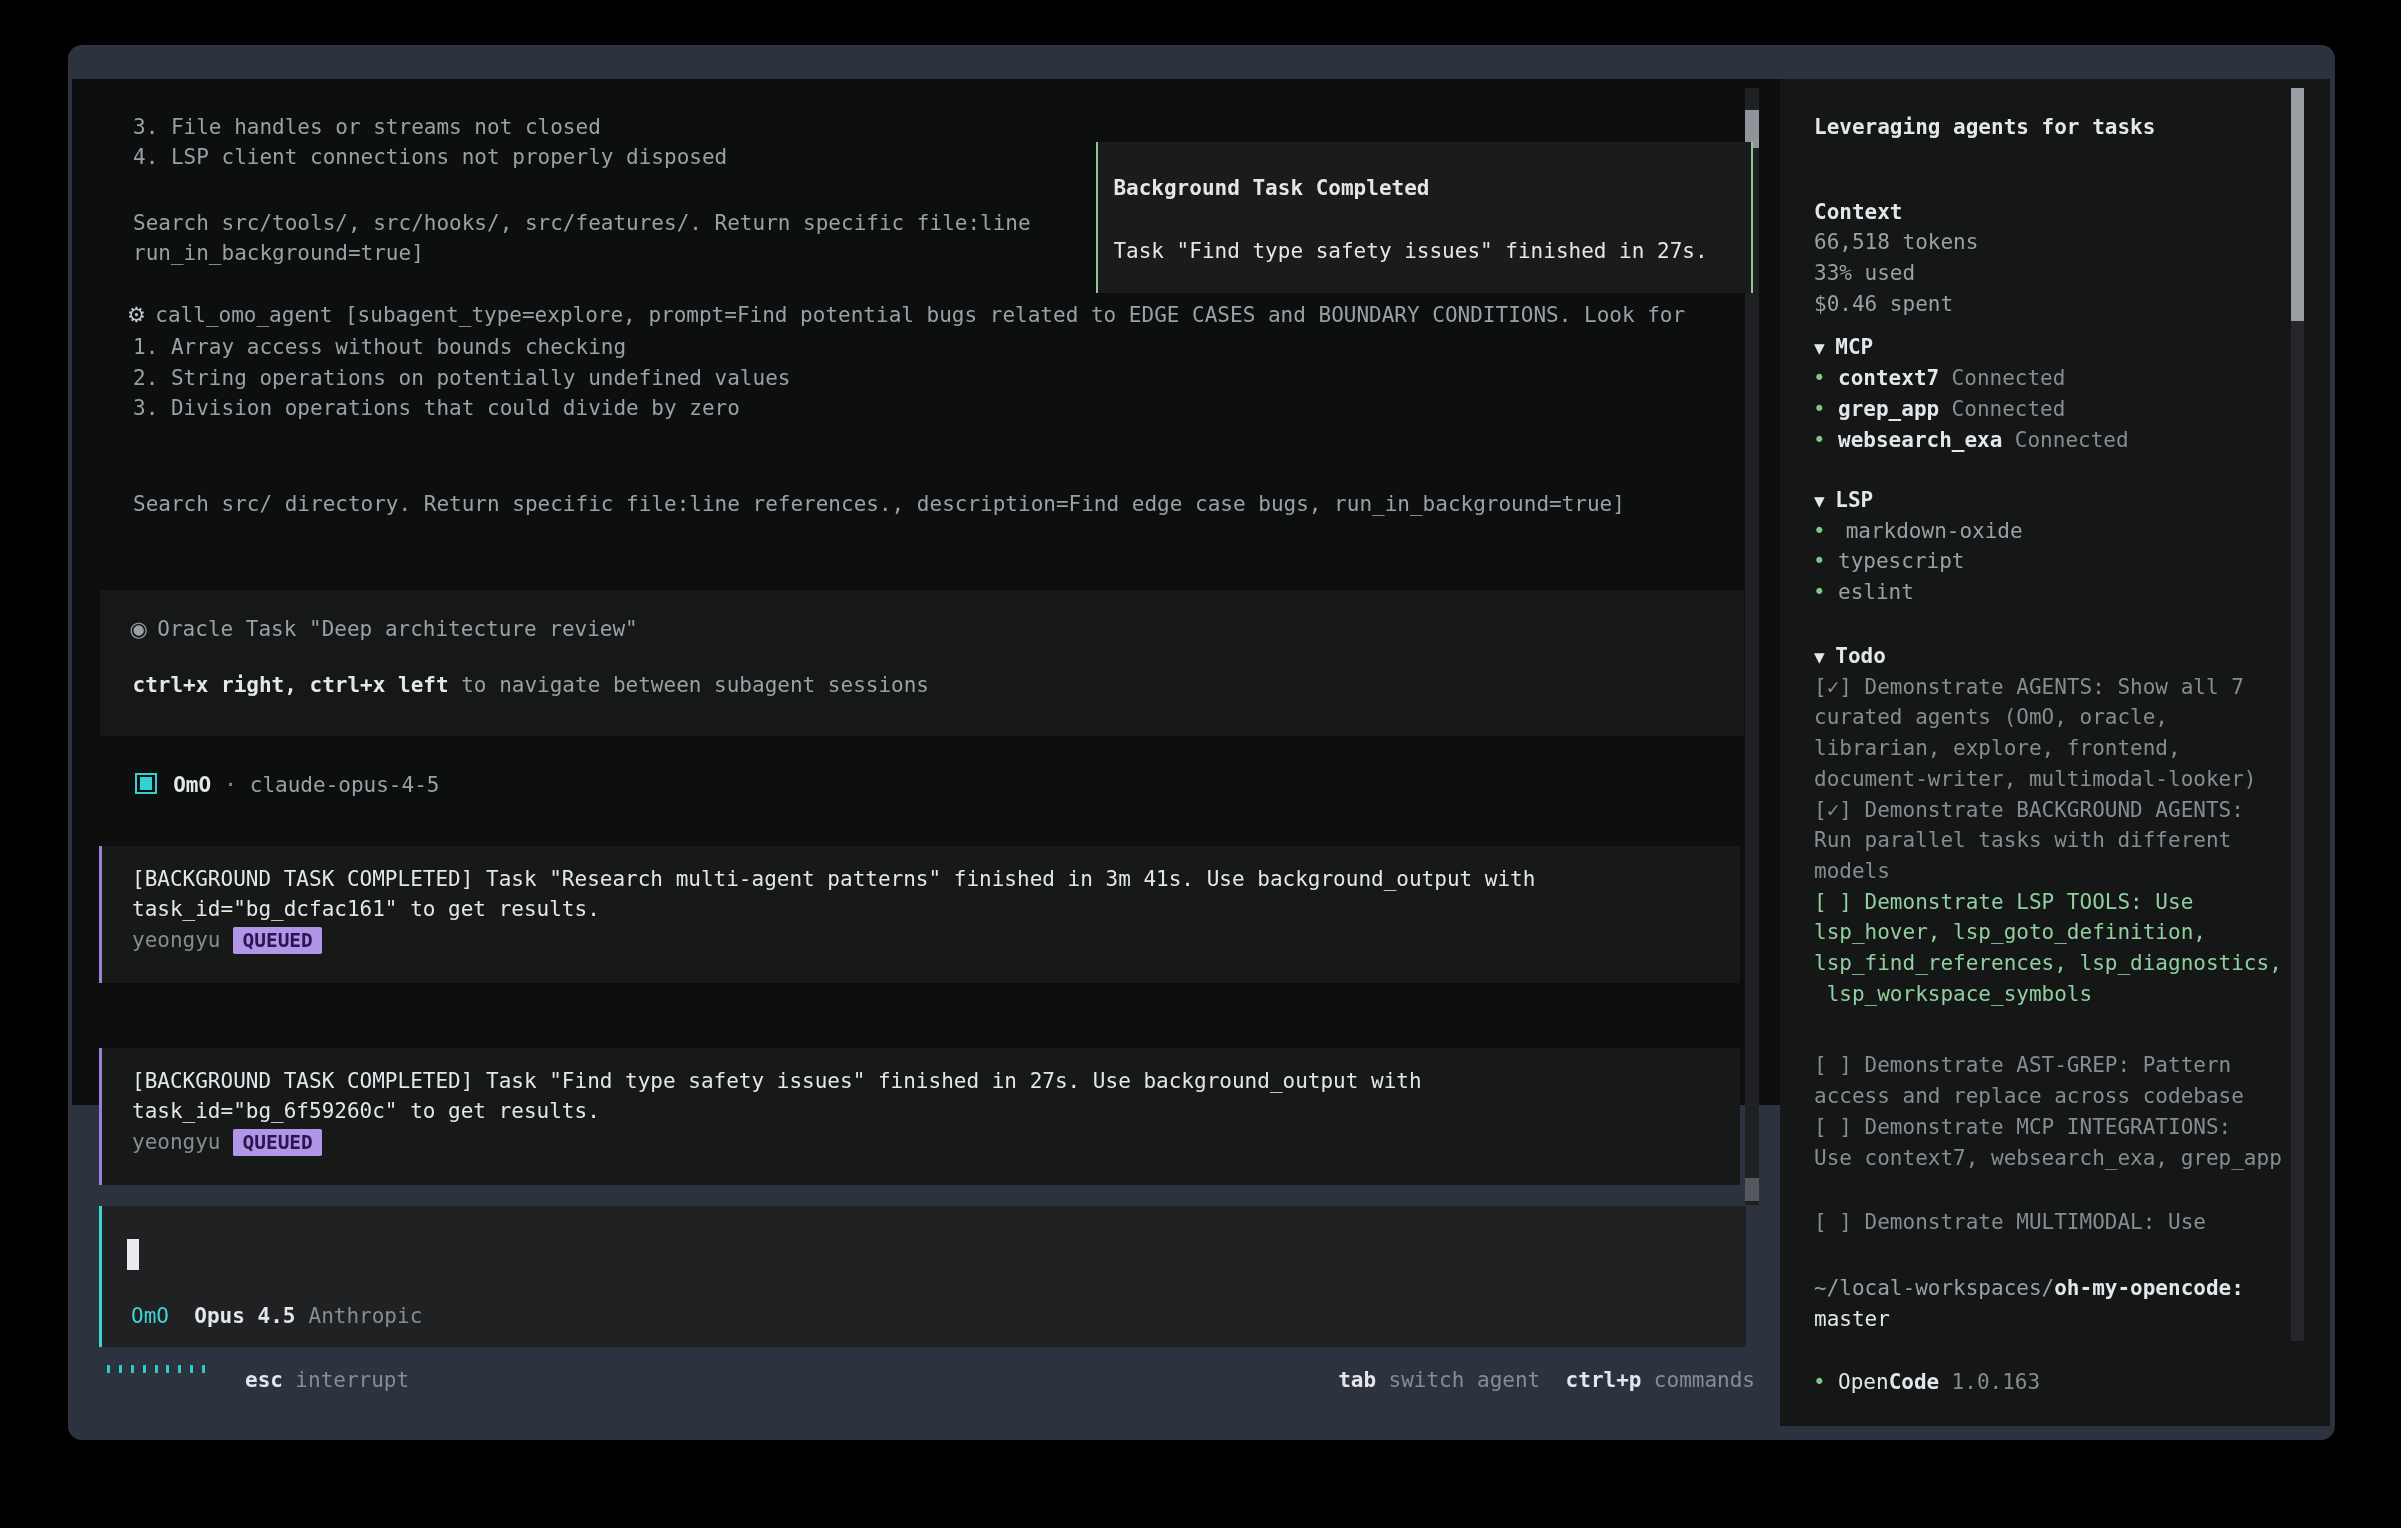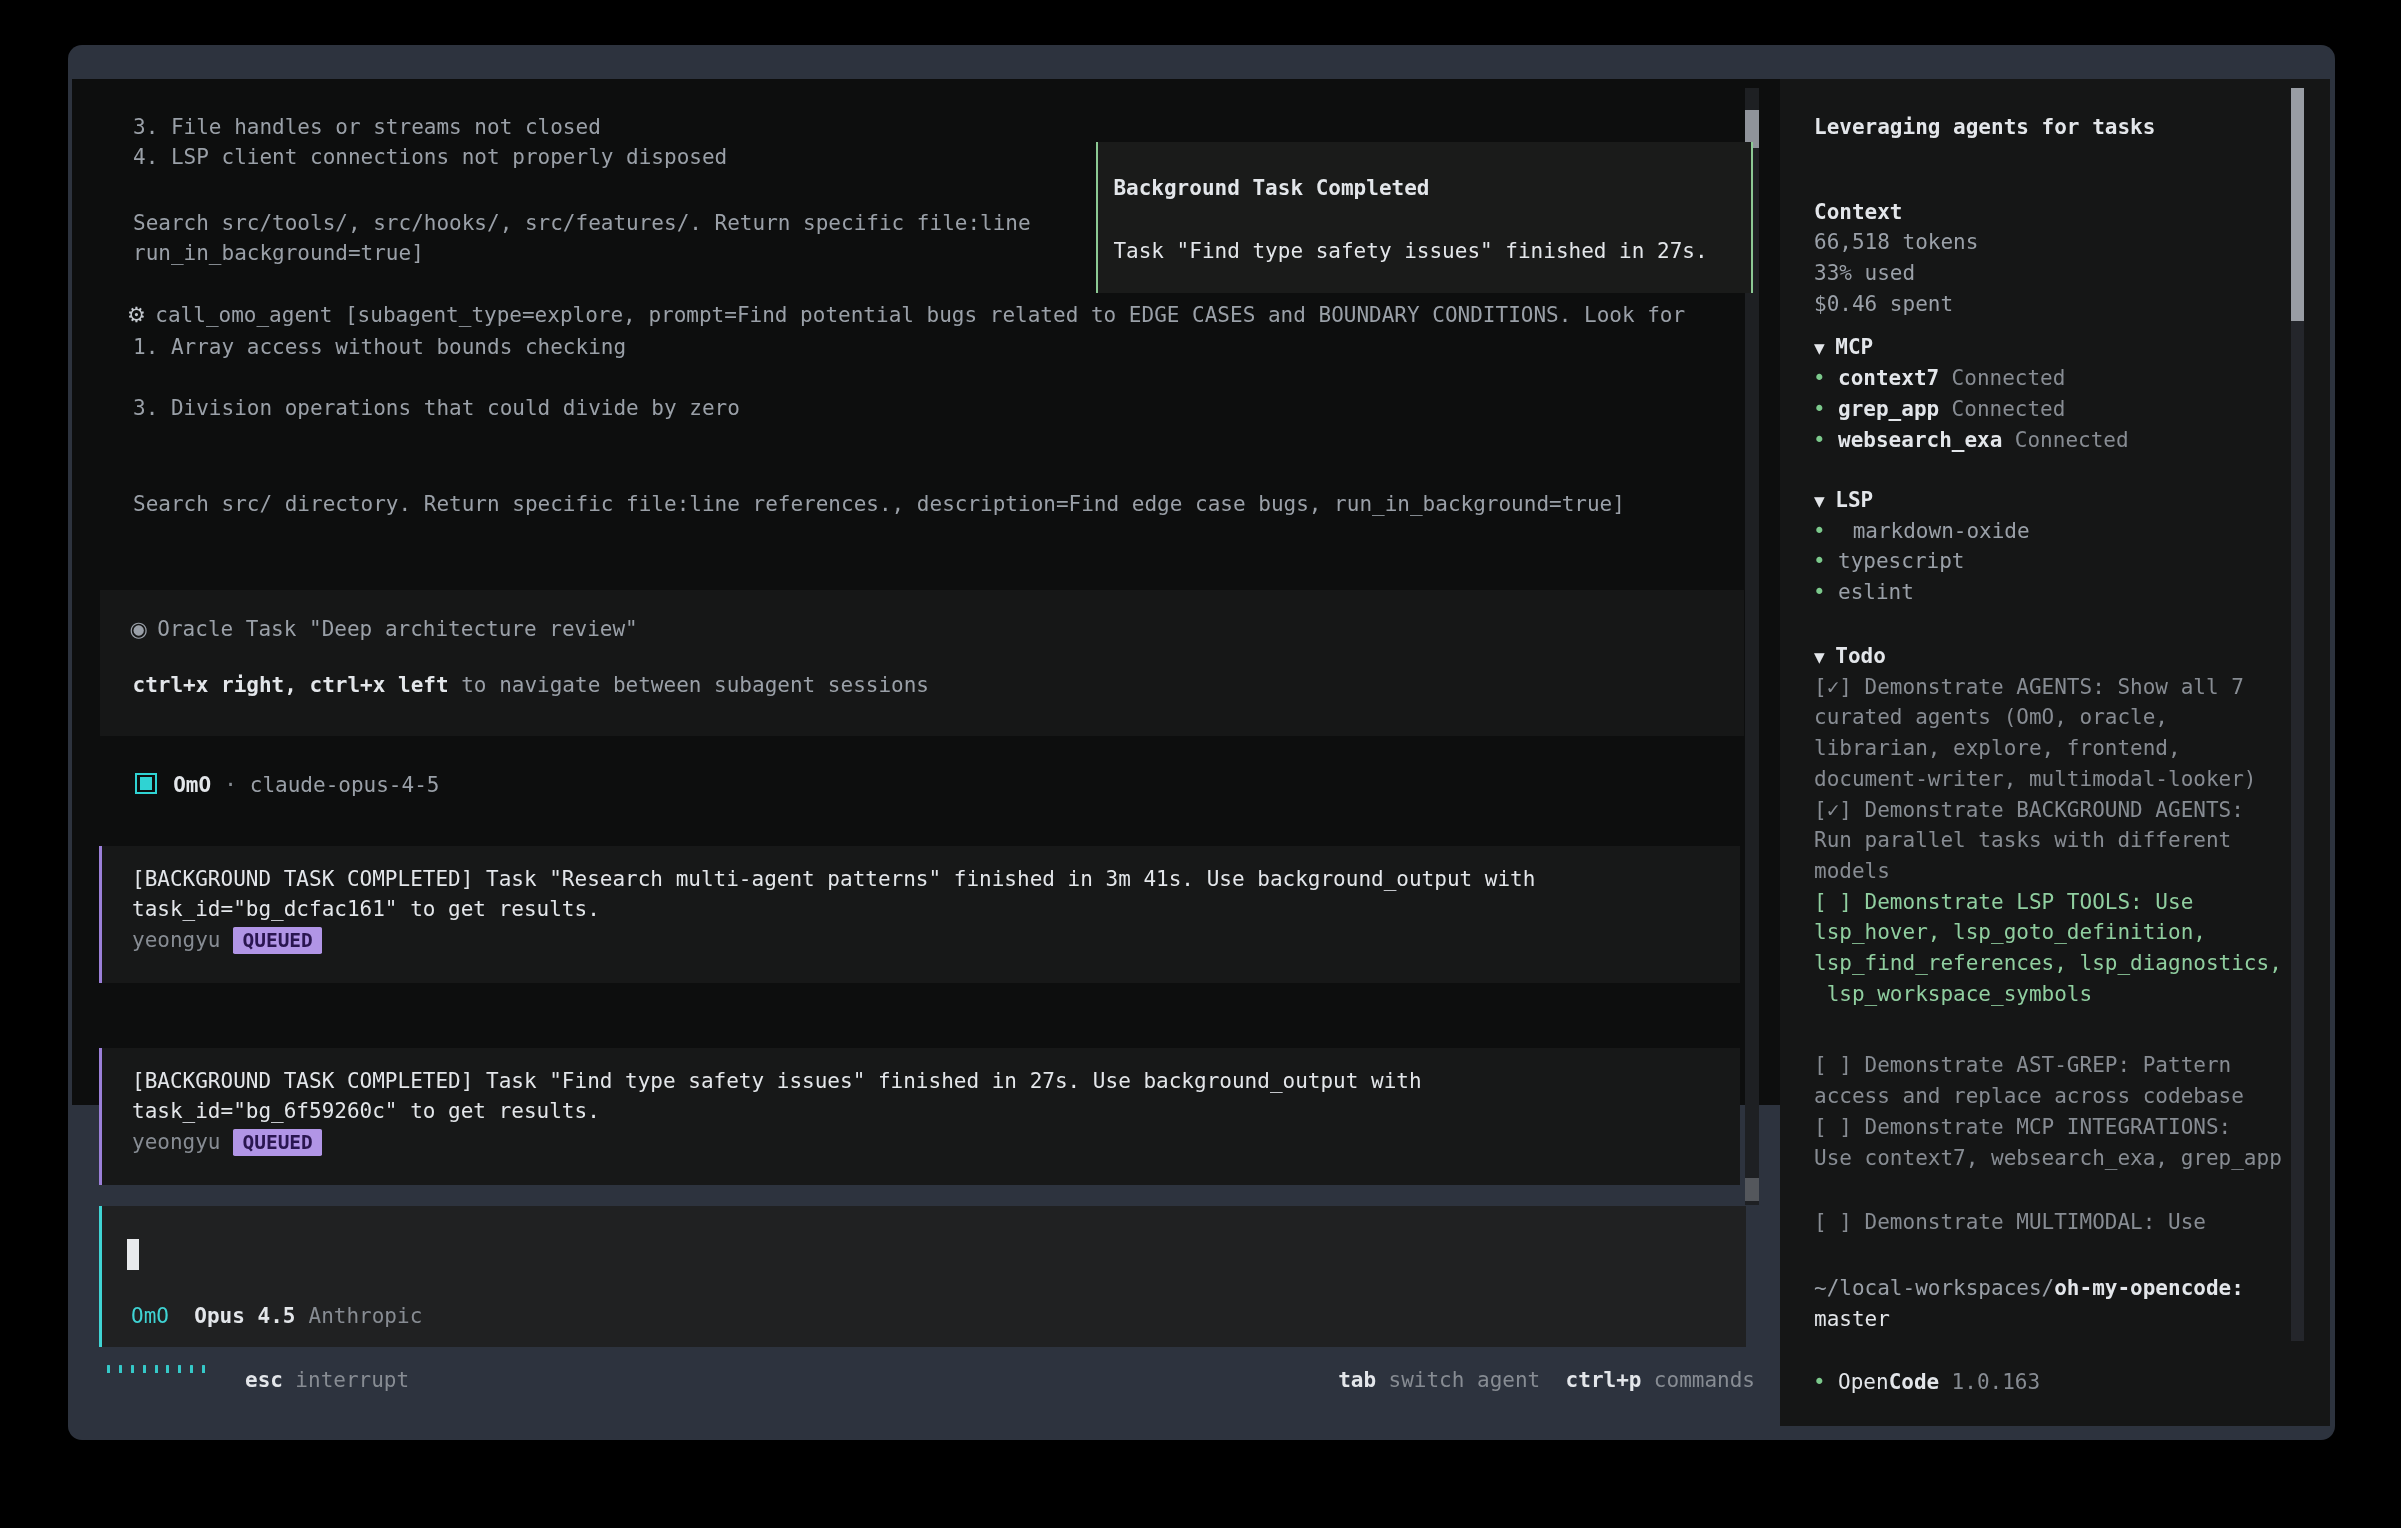--- a/index.html
+++ b/index.html
@@ -84,20 +84,21 @@
       <div class="thumb-bottom"></div>
     </div>
 
     <div class="notif">
       <div class="row white bold" style="left:15.4px;top:31px">Background Task Completed</div>
       <div class="row white" style="left:15.4px;top:94px">Task "Find type safety issues" finished in 27s.</div>
     </div>
 
     <div class="row gray" style="left:55px;top:221px"><span class="sans" style="color:#c3c8ce">⚙</span><span style="margin-left:9.5px">call_omo_agent [subagent_type=explore, prompt=Find potential bugs related to EDGE CASES and BOUNDARY CONDITIONS. Look for</span></div>
     <div class="row gray" style="left:61px;top:253px">1. Array access without bounds checking</div>
+    <div class="row gray" style="left:61px;top:284px">2. String operations on potentially undefined values</div>
     <div class="row gray" style="left:61px;top:314px">3. Division operations that could divide by zero</div>
     <div class="row gray" style="left:61px;top:410px">Search src/ directory. Return specific file:line references., description=Find edge case bugs, run_in_background=true]</div>
 
     <div class="oraclebox">
       <div class="row gray" style="left:29.5px;top:23.6px"><span class="sans">◉</span><span style="margin-left:9.5px">Oracle Task "Deep architecture review"</span></div>
       <div class="row" style="left:32.5px;top:80px"><span class="white bold">ctrl+x right, ctrl+x left</span><span class="gray"> to navigate between subagent sessions</span></div>
     </div>
 
     <div class="row" style="left:63px;top:691px"><span class="omo-icon"><b></b></span><span class="white bold" style="margin-left:16.5px">OmO</span><span class="dim" style="margin-left:13px">·</span><span class="gray" style="margin-left:13px">claude-opus-4-5</span></div>
 
@@ -137,21 +138,21 @@
       <div class="sb-row gray" style="top:148px">66,518 tokens</div>
       <div class="sb-row gray" style="top:179px">33% used</div>
       <div class="sb-row gray" style="top:210px">$0.46 spent</div>
 
       <div class="sb-row" style="top:253px"><span class="white" style="font-size:17.7px">▼</span><span class="white bold" style="margin-left:10.6px">MCP</span></div>
       <div class="sb-row" style="left:33px;top:284px"><span class="bullet">•</span><span class="white bold" style="margin-left:12.4px">context7</span><span class="dim" style="margin-left:12.4px">Connected</span></div>
       <div class="sb-row" style="left:33px;top:315px"><span class="bullet">•</span><span class="white bold" style="margin-left:12.4px">grep_app</span><span class="dim" style="margin-left:12.4px">Connected</span></div>
       <div class="sb-row" style="left:33px;top:346px"><span class="bullet">•</span><span class="white bold" style="margin-left:12.4px">websearch_exa</span><span class="dim" style="margin-left:12.4px">Connected</span></div>
 
       <div class="sb-row" style="top:406px"><span class="white" style="font-size:17.7px">▼</span><span class="white bold" style="margin-left:10.6px">LSP</span></div>
-      <div class="sb-row" style="left:33px;top:437px"><span class="bullet">•</span><span class="gray" style="margin-left:27px">markdown-oxide</span></div>
+      <div class="sb-row" style="left:33px;top:437px"><span class="bullet">•</span><span class="gray" style="margin-left:20px">markdown-oxide</span></div>
       <div class="sb-row" style="left:33px;top:467px"><span class="bullet">•</span><span class="gray" style="margin-left:12.4px">typescript</span></div>
       <div class="sb-row" style="left:33px;top:498px"><span class="bullet">•</span><span class="gray" style="margin-left:12.4px">eslint</span></div>
 
       <div class="sb-row" style="top:562px"><span class="white" style="font-size:17.7px">▼</span><span class="white bold" style="margin-left:10.6px">Todo</span></div>
       <div class="sb-row dim" style="top:593px">[✓] Demonstrate AGENTS: Show all 7</div>
       <div class="sb-row dim" style="top:623px">curated agents (OmO, oracle,</div>
       <div class="sb-row dim" style="top:654px">librarian, explore, frontend,</div>
       <div class="sb-row dim" style="top:685px">document-writer, multimodal-looker)</div>
       <div class="sb-row dim" style="top:716px">[✓] Demonstrate BACKGROUND AGENTS:</div>
       <div class="sb-row dim" style="top:746px">Run parallel tasks with different</div>

